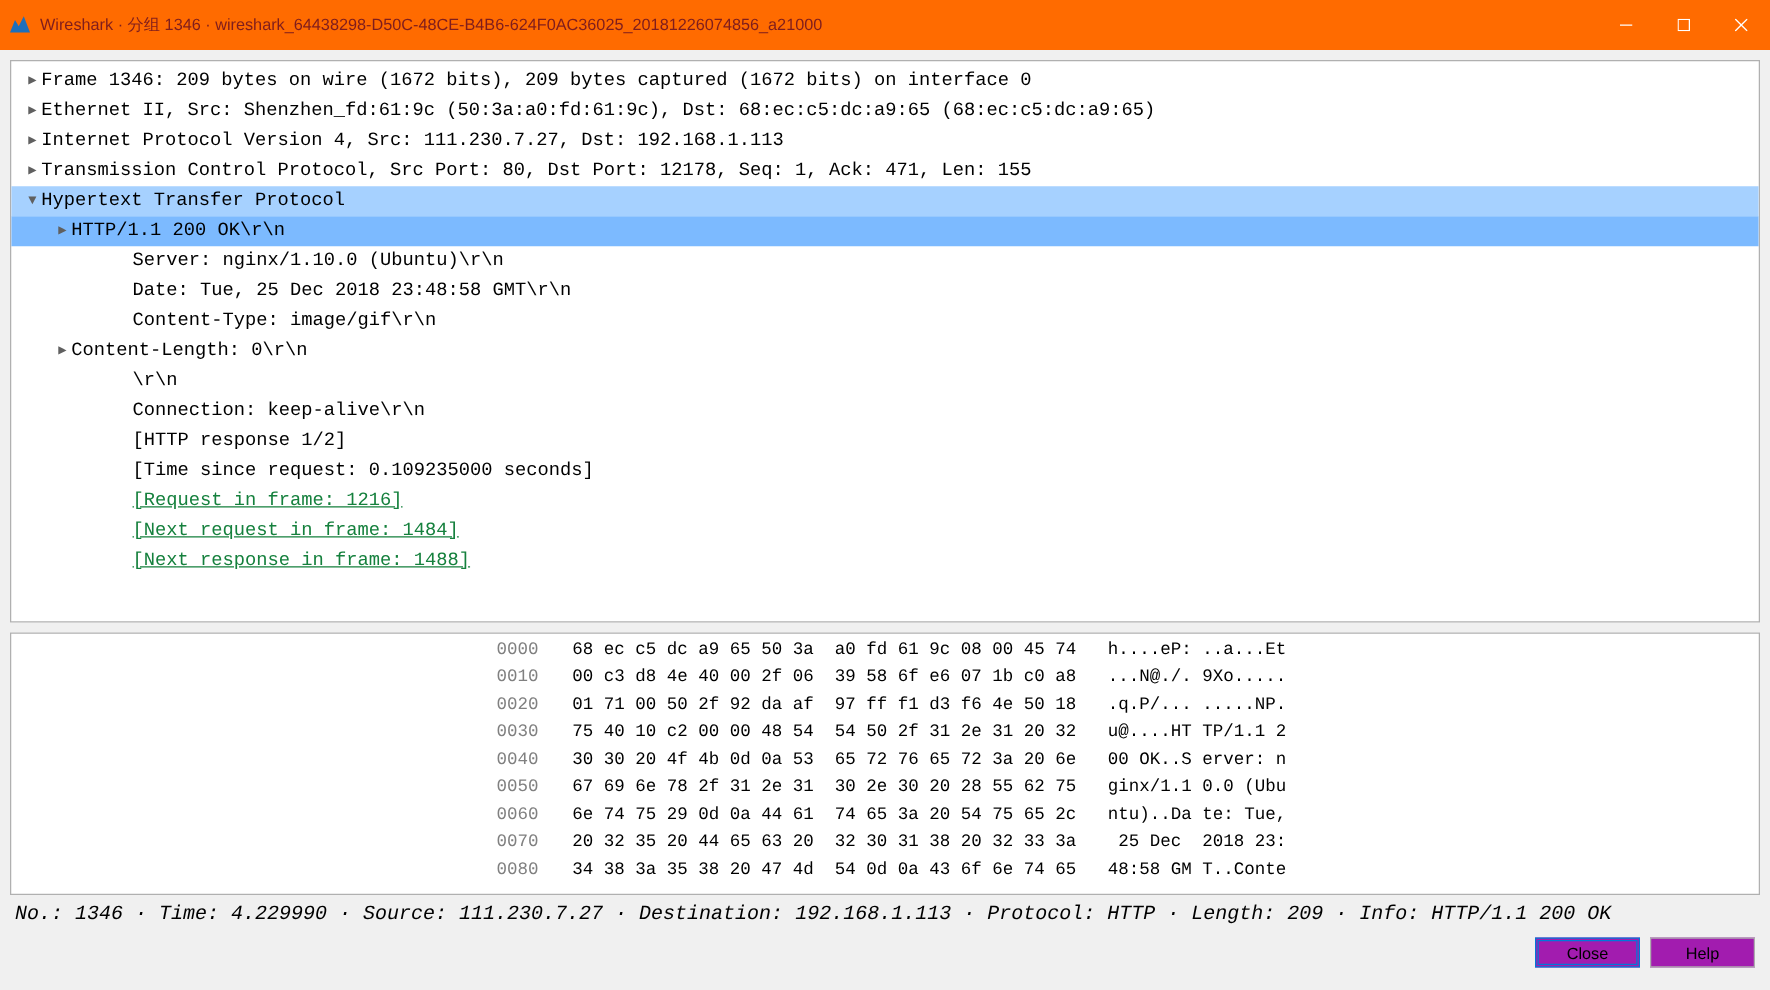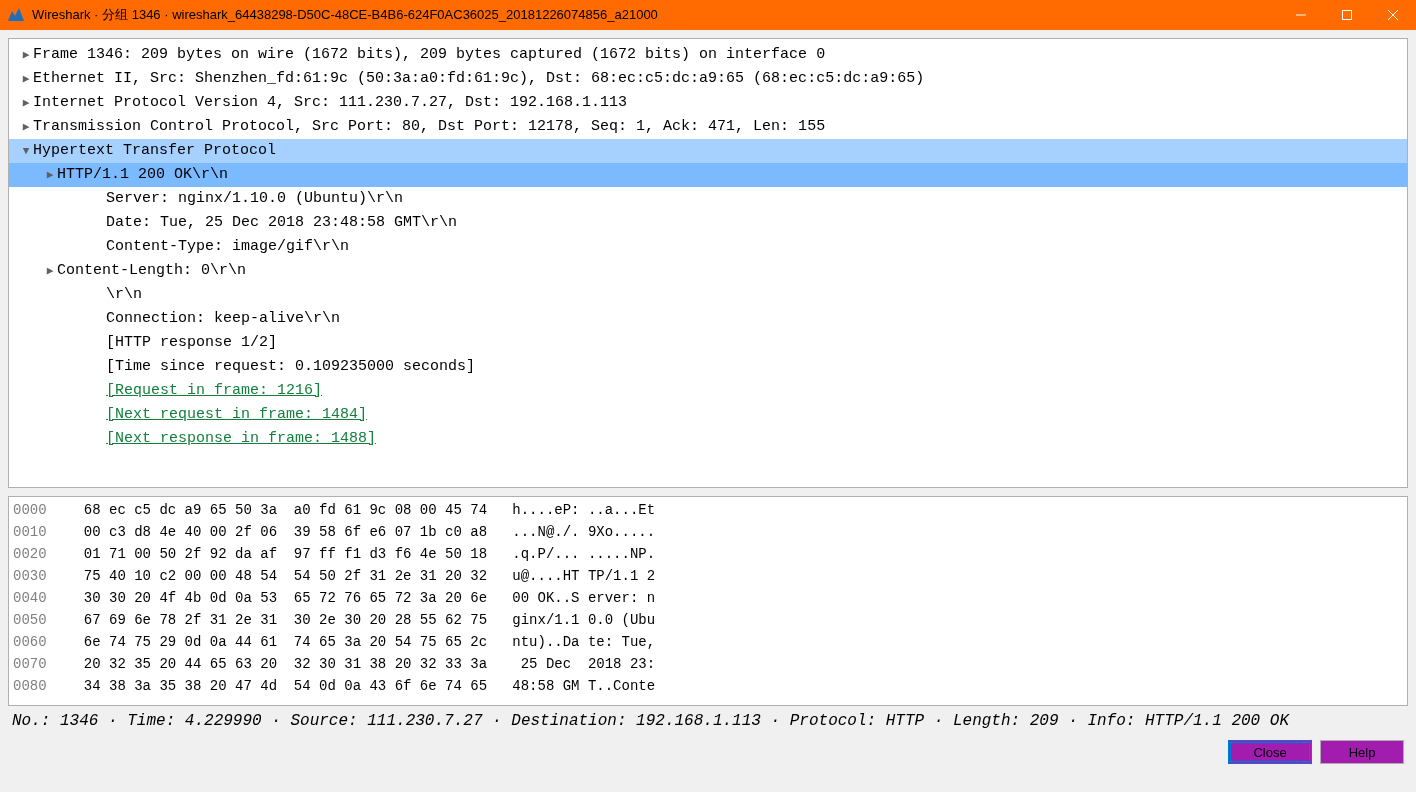--- a/index.html
+++ b/index.html
@@ -7,23 +7,23 @@
     margin: 0;
     padding: 0;
     font-family: "Segoe UI", Tahoma, sans-serif;
     font-size: 13px;
     background: #f0f0f0;
     overflow: hidden;
     width: 1416px;
     height: 792px;
   }
   .titlebar {
-    height: 30px;
+    height: 40px;
     background: #ff6b00;
-    color: #000000;
+    color: #7f1d1d;
     display: flex;
     align-items: center;
     padding: 0 0 0 8px;
     user-select: none;
   }
   .titlebar-icon {
     width: 16px;
     height: 16px;
     margin-right: 8px;
     display: flex;
@@ -89,20 +89,21 @@
   .tree-row.sel { background: #a6d1ff; }
   .tree-row.sel-strong { background: #7cbaff; }
   .tree-text { flex: 1; }
   .indent1 { padding-left: 34px; }
   .indent2 { padding-left: 58px; gap: 25px; }
   .hyperlink { color: #15803d; text-decoration: underline; cursor: pointer; }
   .hex-pane {
     height: 210px;
     position: relative;
     overflow-y: scroll;
+    text-align: center;
   }
   .hex-content {
     padding: 2px 4px;
     line-height: 22px;
     font-size: 14px;
   }
   .hex-row { white-space: pre; }
   .hex-offset { color: #808080; display: inline-block; width: 54px; }
   .statusbar {
     padding: 6px 4px 2px 4px;

